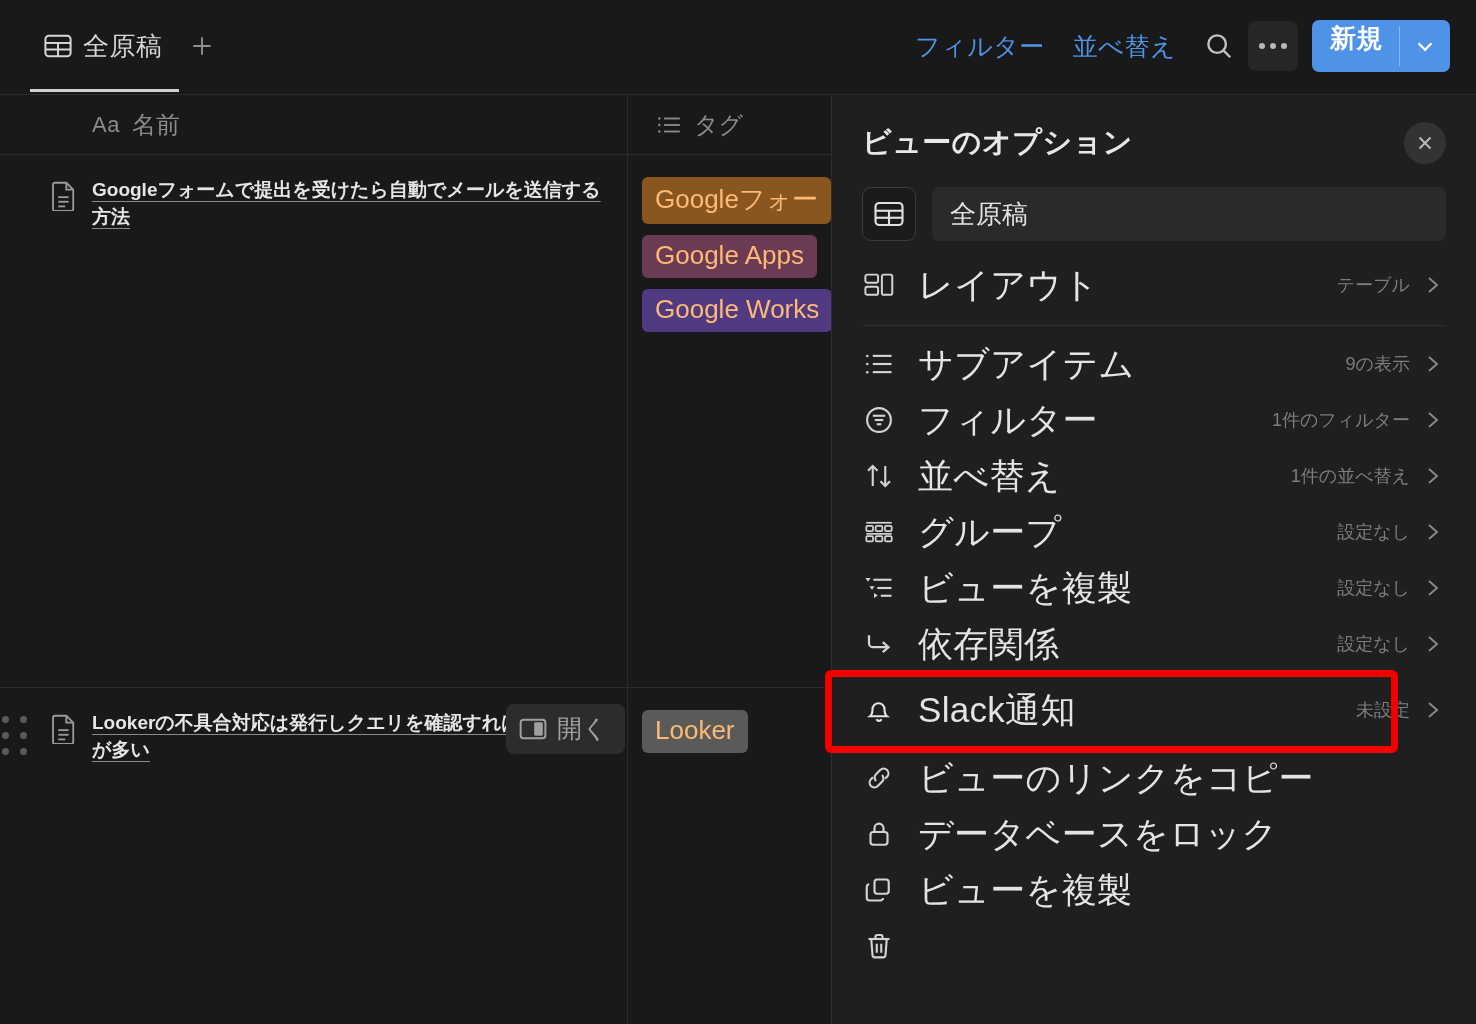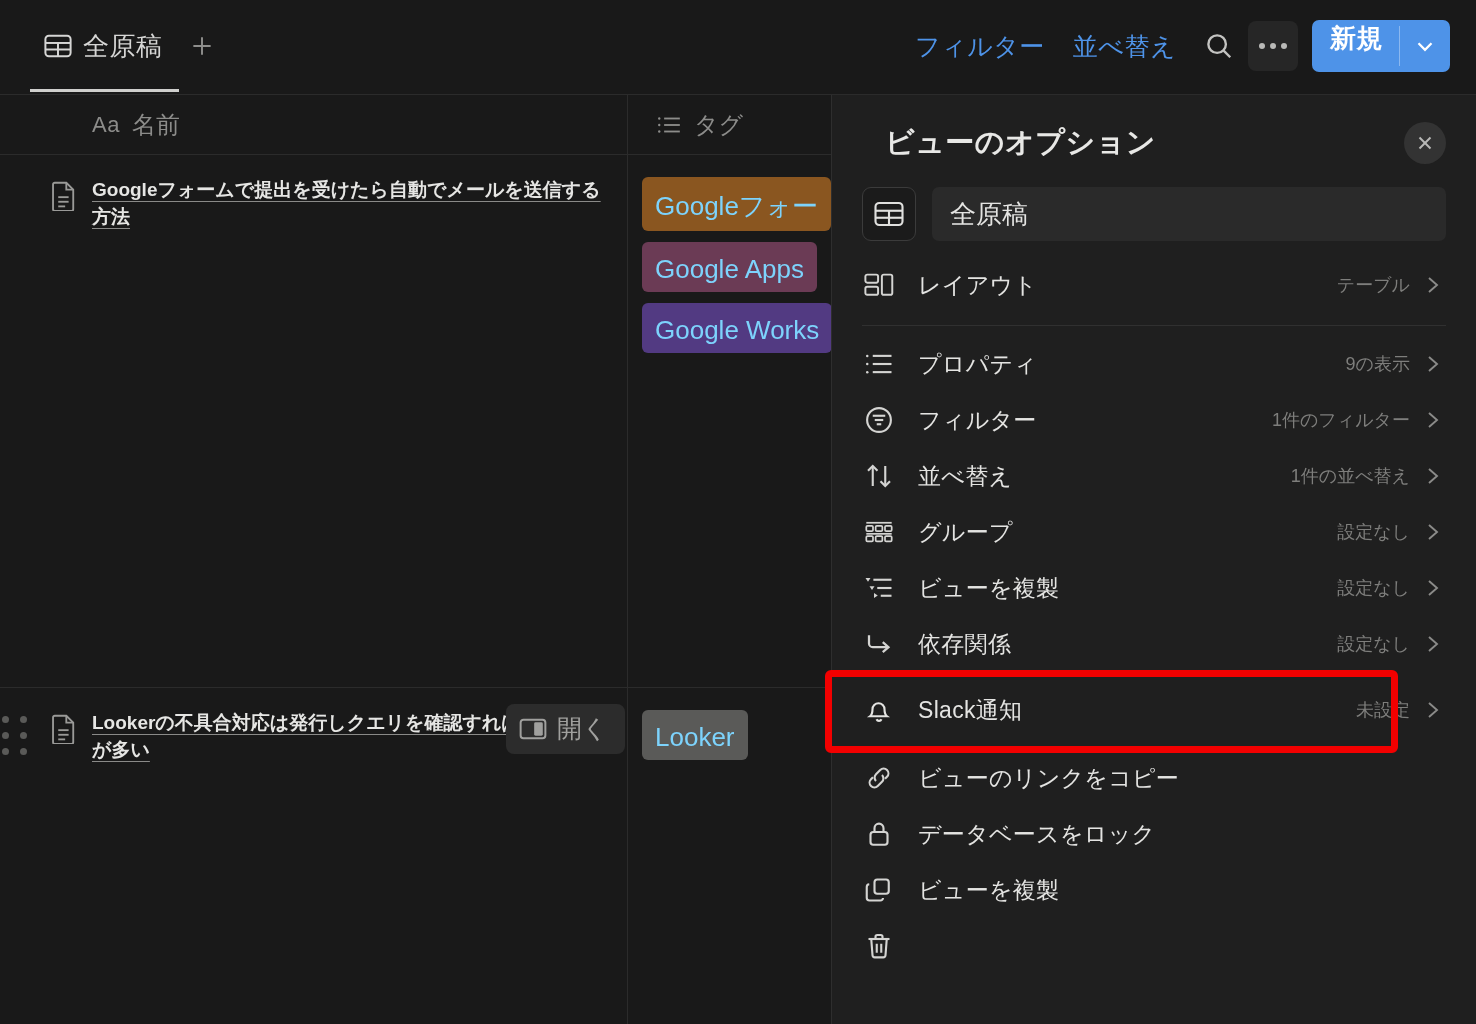--- a/index.html
+++ b/index.html
@@ -89,22 +89,22 @@
   .title-line { position: relative; }
   .page-icon { position: absolute; left: -42px; top: 4px; width: 28px; height: 30px; }
   .title-text {
     font-size: 19px; line-height: 1.42; color: #e6e6e4;
     text-decoration: underline; text-underline-offset: 5px;
     text-decoration-color: #8a8a88; text-decoration-thickness: 1px;
     font-weight: 600; cursor: pointer;
   }
 
   .tag {
-    display: inline-block; border-radius: 6px; padding: 12px 13px 7px;
-    font-size: 26px; color: #7dd3fc; white-space: nowrap;
+    display: inline-block; border-radius: 6px; padding: 5px 13px 7px;
+    font-size: 26px; color: #fdba74; white-space: nowrap;
   }
 
   .drag-handle {
     position: absolute; left: 2px; top: 28px;
     display: grid; grid-template-columns: 10px 10px; gap: 9px 8px;
   }
   .drag-handle i { width: 7px; height: 7px; border-radius: 50%; background: #5a5a58; display: block; }
 
   .open-btn {
     position: absolute; left: 506px; top: 16px;
@@ -116,21 +116,21 @@
 
   
   .panel {
     position: absolute; right: 0; top: 95px; width: 645px; bottom: 0;
     background: #1f1f1f; border-left: 1px solid #2e2e2e;
     padding: 0 30px;
   }
   .panel-head {
     display: flex; align-items: center; height: 88px; padding-top: 8px;
   }
-  .panel-title { font-size: 29px; font-weight: 700; color: #e8e8e6; letter-spacing: 0.5px; margin-left: 23px; }
+  .panel-title { font-size: 29px; font-weight: 700; color: #e8e8e6; letter-spacing: 0.5px; }
   .close-btn {
     margin-left: auto; width: 42px; height: 42px; border-radius: 50%;
     background: #333333; display: flex; align-items: center; justify-content: center;
     cursor: pointer;
   }
 
   .name-row { display: flex; align-items: center; gap: 16px; margin-top: 4px; }
   .icon-square {
     width: 54px; height: 54px; border-radius: 9px; border: 1px solid #3b3b3b;
     background: #1b1b1b; display: flex; align-items: center; justify-content: center;
@@ -141,21 +141,21 @@
     display: flex; align-items: center; padding: 0 18px;
     font-size: 26px; color: #e4e4e2; cursor: text;
   }
 
   .menu { margin-top: 16px; }
   .menu-item {
     display: flex; align-items: center; height: 56px;
     cursor: pointer; position: relative; padding: 0 2px;
   }
   .menu-item .mi-icon { width: 54px; display: flex; align-items: center; justify-content: flex-start; flex: 0 0 auto; }
-  .menu-item .mi-label { font-size: 23px; color: #e4e4e2; letter-spacing: 0.3px; }
+  .menu-item .mi-label { font-size: 35px; color: #e4e4e2; letter-spacing: 0.3px; }
   .menu-item .mi-value { margin-left: auto; font-size: 18px; color: #7e7e7c; }
   .menu-item .mi-chev { width: 34px; display: flex; align-items: center; justify-content: flex-end; flex: 0 0 auto; }
   .divider { height: 1px; background: #303030; margin: 12px 0 10px; }
 
   .menu-item.highlight { }
   .redbox {
     position: absolute; left: -37px; top: -12px; width: 573px; height: 83px;
     border: 7px solid #f20000; border-radius: 6px; pointer-events: none;
   }
   svg { display: block; }
@@ -357,21 +357,21 @@
         <span class="mi-icon">
           <svg viewBox="0 0 24 20" width="30" height="26" fill="none" stroke="#d4d4d2" stroke-width="1.7">
             <circle cx="2.6" cy="3.5" r="1" fill="#d4d4d2" stroke="none"></circle>
             <line x1="7" y1="3.5" x2="22" y2="3.5"></line>
             <circle cx="2.6" cy="10" r="1" fill="#d4d4d2" stroke="none"></circle>
             <line x1="7" y1="10" x2="22" y2="10"></line>
             <circle cx="2.6" cy="16.5" r="1" fill="#d4d4d2" stroke="none"></circle>
             <line x1="7" y1="16.5" x2="22" y2="16.5"></line>
           </svg>
         </span>
-        <span class="mi-label">プロパティ</span>
+        <span class="mi-label">サブアイテム</span>
         <span class="mi-value">9の表示</span>
         <span class="mi-chev">
           <svg viewBox="0 0 24 24" width="24" height="24" fill="none" stroke="#8b8b89" stroke-width="1.9">
               <polyline points="9,5 17,12 9,19"></polyline>
             </svg>
         </span>
       </div>
 
       <div class="menu-item">
         <span class="mi-icon">

